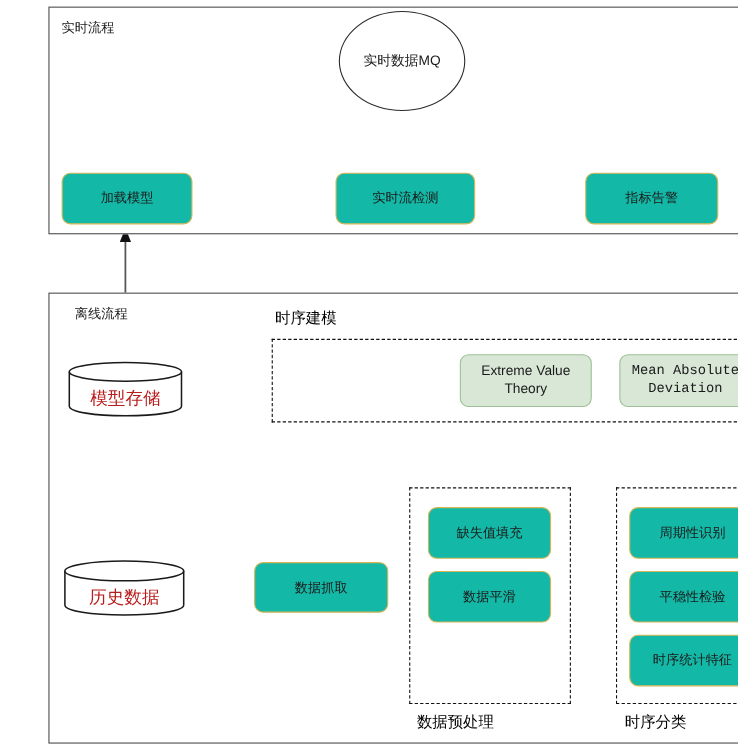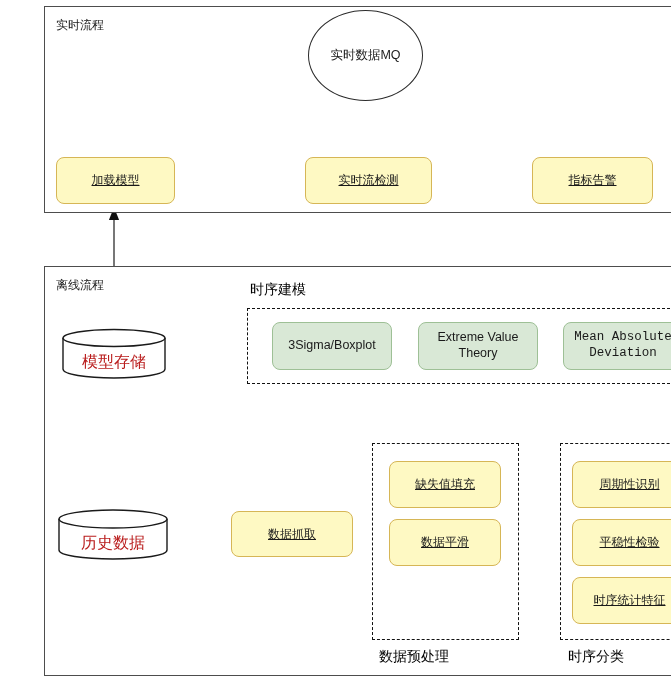--- a/index.html
+++ b/index.html
@@ -58,23 +58,22 @@
     display:flex;
     align-items:center;
     justify-content:center;
     text-align:center;
     font-size:12px;
     line-height:1.25;
     color:#1a1a1a;
     padding:2px 4px;
   }
   .node.yellow{
-    background:#fef9c3;
+    background:#14b8a6;
     border:1.2px solid #d6b656;
-    text-decoration:underline;
   }
   .node.green{
     background:#d9e8d6;
     border:1.2px solid #9ec096;
   }
   .node.latin{
     font-size:12.5px;
   }
 
   .ellipse-node{
@@ -141,21 +140,21 @@
 
   <div class="ellipse-node" style="left:268px; top:10px; width:115px; height:91px;">实时数据MQ</div>
 
   <div class="node yellow" style="left:16px; top:157px; width:119px; height:47px;">加载模型</div>
 
   <div class="node yellow" style="left:265px; top:157px; width:127px; height:47px;">实时流检测</div>
 
   <div class="node yellow" style="left:492px; top:157px; width:121px; height:47px;">指标告警</div>
 
   <div class="swimlane" style="left:4px; top:266px; width:663px; height:410px;"></div>
-  <div class="swimlane-label" style="left:16px; top:277px;">离线流程</div>
+  <div class="swimlane-label" style="left:28px; top:277px;">离线流程</div>
 
   <div class="cylinder" style="left:21px; top:328px; width:106px; height:51px;">
     <svg width="106" height="51" viewBox="0 0 106 51">
       <path d="M2,10 L2,41 C2,46.5 25,50 53,50 C81,50 104,46.5 104,41 L104,10" fill="#ffffff" stroke="#1a1a1a" stroke-width="1.4"></path>
       <ellipse cx="53" cy="10" rx="51" ry="8.5" fill="#ffffff" stroke="#1a1a1a" stroke-width="1.4"></ellipse>
     </svg>
     <div class="cyl-label" style="top:24px;">模型存储</div>
   </div>
 
   <div class="cylinder" style="left:17px; top:508px; width:112px; height:53px;">
@@ -164,21 +163,20 @@
       <ellipse cx="56" cy="11" rx="54" ry="9" fill="#ffffff" stroke="#1a1a1a" stroke-width="1.4"></ellipse>
     </svg>
     <div class="cyl-label" style="top:25px;">历史数据</div>
   </div>
 
   <div class="node yellow" style="left:191px; top:511px; width:122px; height:46px;">数据抓取</div>
 
   <div class="group-title" style="left:210px; top:281px;">时序建模</div>
   <div class="group-dashed" style="left:207px; top:308px; width:453px; height:76px;"></div>
 
-  <div class="node green latin" style="left:232px; top:322px; width:120px; height:48px;">3Sigma/Boxplot</div>
   <div class="node green latin" style="left:378px; top:322px; width:120px; height:48px;">Extreme Value Theory</div>
   <div class="node green latin" style="left:523px; top:322px; width:120px; height:48px;font-family:Liberation Mono, monospace;">Mean Absolute Deviation</div>
 
   <div class="group-dashed" style="left:332px; top:443px; width:147px; height:197px;"></div>
   <div class="group-title" style="left:339px; top:648px;">数据预处理</div>
 
   <div class="node yellow" style="left:349px; top:461px; width:112px; height:47px;">缺失值填充</div>
   <div class="node yellow" style="left:349px; top:519px; width:112px; height:47px;">数据平滑</div>
 
   <div class="group-dashed" style="left:520px; top:443px; width:140px; height:197px;"></div>

